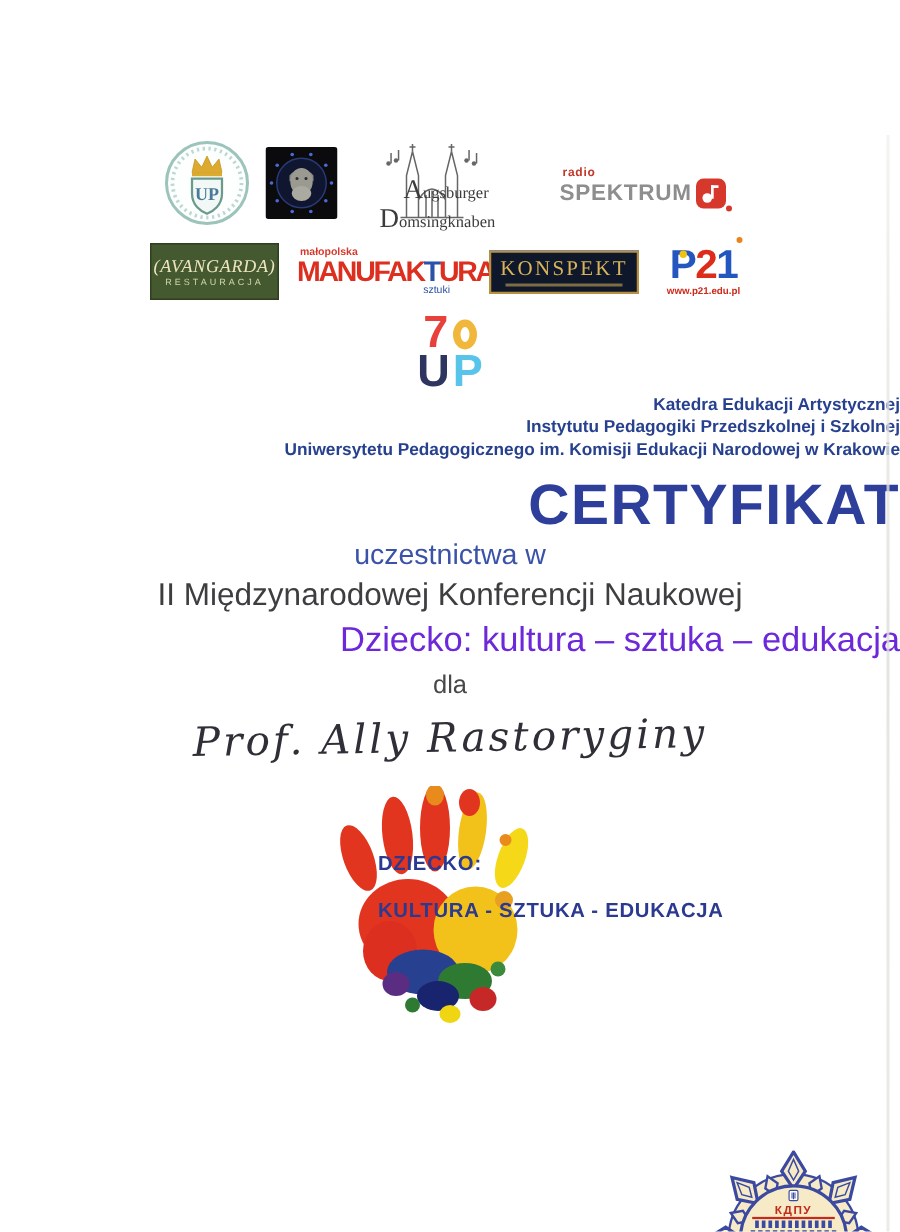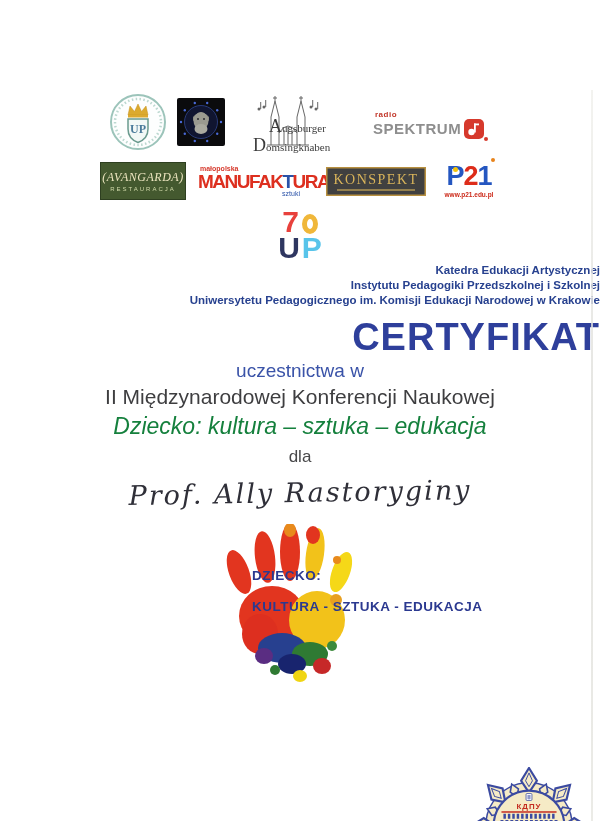--- a/index.html
+++ b/index.html
@@ -42,21 +42,21 @@
   .av-line2 { font-size:6px; letter-spacing:2px; color:#cfd8a8; margin-top:1px; }
 
   
   .logo-manufaktura { width:116px; line-height:1; }
   .mf-region { color:#d6392c; font-size:7px; font-weight:bold; margin-left:2px; }
   .mf-main { font-weight:bold; font-size:19px; letter-spacing:-1.5px; color:#dd2f1f; }
   .mf-main .mf-t { color:#2a52a8; }
   .mf-sub { color:#2a52a8; font-size:7px; text-align:right; margin-right:14px; margin-top:-1px; }
 
   
-  .logo-konspekt { width:100px; height:29px; background:#404040; box-shadow:inset 0 0 0 1.5px #b89040;
+  .logo-konspekt { width:100px; height:29px; background:#0f172a; box-shadow:inset 0 0 0 1.5px #b89040;
     display:flex; flex-direction:column; justify-content:center; align-items:center; }
   .ks-main { font-family:"Liberation Serif", serif; color:#d9b45a; font-size:14px; letter-spacing:1.5px; }
   .ks-sub-line { width:78px; height:2px; background:rgba(217,180,90,.55); margin-top:1px; }
 
   
   .logo-p21 { width:62px; text-align:center; line-height:1; }
   .p21-row { font-weight:bold; font-size:27px; letter-spacing:-1px; position:relative; display:inline-block; }
   .p21-p { color:#2456c0; position:relative; }
   .p21-p::after { content:""; position:absolute; left:7px; top:6px; width:5px; height:5px; background:#f2c30c; border-radius:50%; }
   .p21-2 { color:#dd2c1a; }
@@ -72,21 +72,21 @@
   .ju { color:#2e3660; margin-right:2px; }
   .jp { color:#58c4ea; }
 
   
   .organizer { margin-top:3px; text-align:right; font-size:11.5px; font-weight:bold; color:#27418f; line-height:1.3; }
 
   
   .cert-title { margin-top:8px; text-align:right; font-size:38px; font-weight:bold; color:#2e3f9b; letter-spacing:1px;padding-left:48px; }
   .cert-sub { margin-top:1px; text-align:center; font-size:19px; color:#3a53a8; }
   .cert-conf { margin-top:3px; text-align:center; font-size:21px; color:#3e3e40; }
-  .cert-theme { margin-top:4px; text-align:center; font-size:23px; color:#15803d;font-style:italic; }
+  .cert-theme { margin-top:4px; text-align:right; font-size:23px; color:#6d28d9; }
   .cert-dla { margin-top:7px; text-align:center; font-size:17px; color:#48484a; }
   .signature { margin-top:10px; text-align:center; font-family:"DejaVu Serif", serif; font-style:italic;
     font-size:27px; letter-spacing:2px; color:#2f2f38; transform:rotate(-1deg); }
 
   
   .handprint-section { position:relative; height:160px; margin-top:16px; }
   .hand-svg { position:absolute; left:220px; top:0; }
   .hp-text { position:absolute; left:252px; top:44px; z-index:2; color:#2b3990; font-weight:bold; }
   .hp-line1 { font-size:13.5px; letter-spacing:.5px; }
   .hp-line2 { font-size:13.5px; letter-spacing:.5px; margin-top:16px; }

